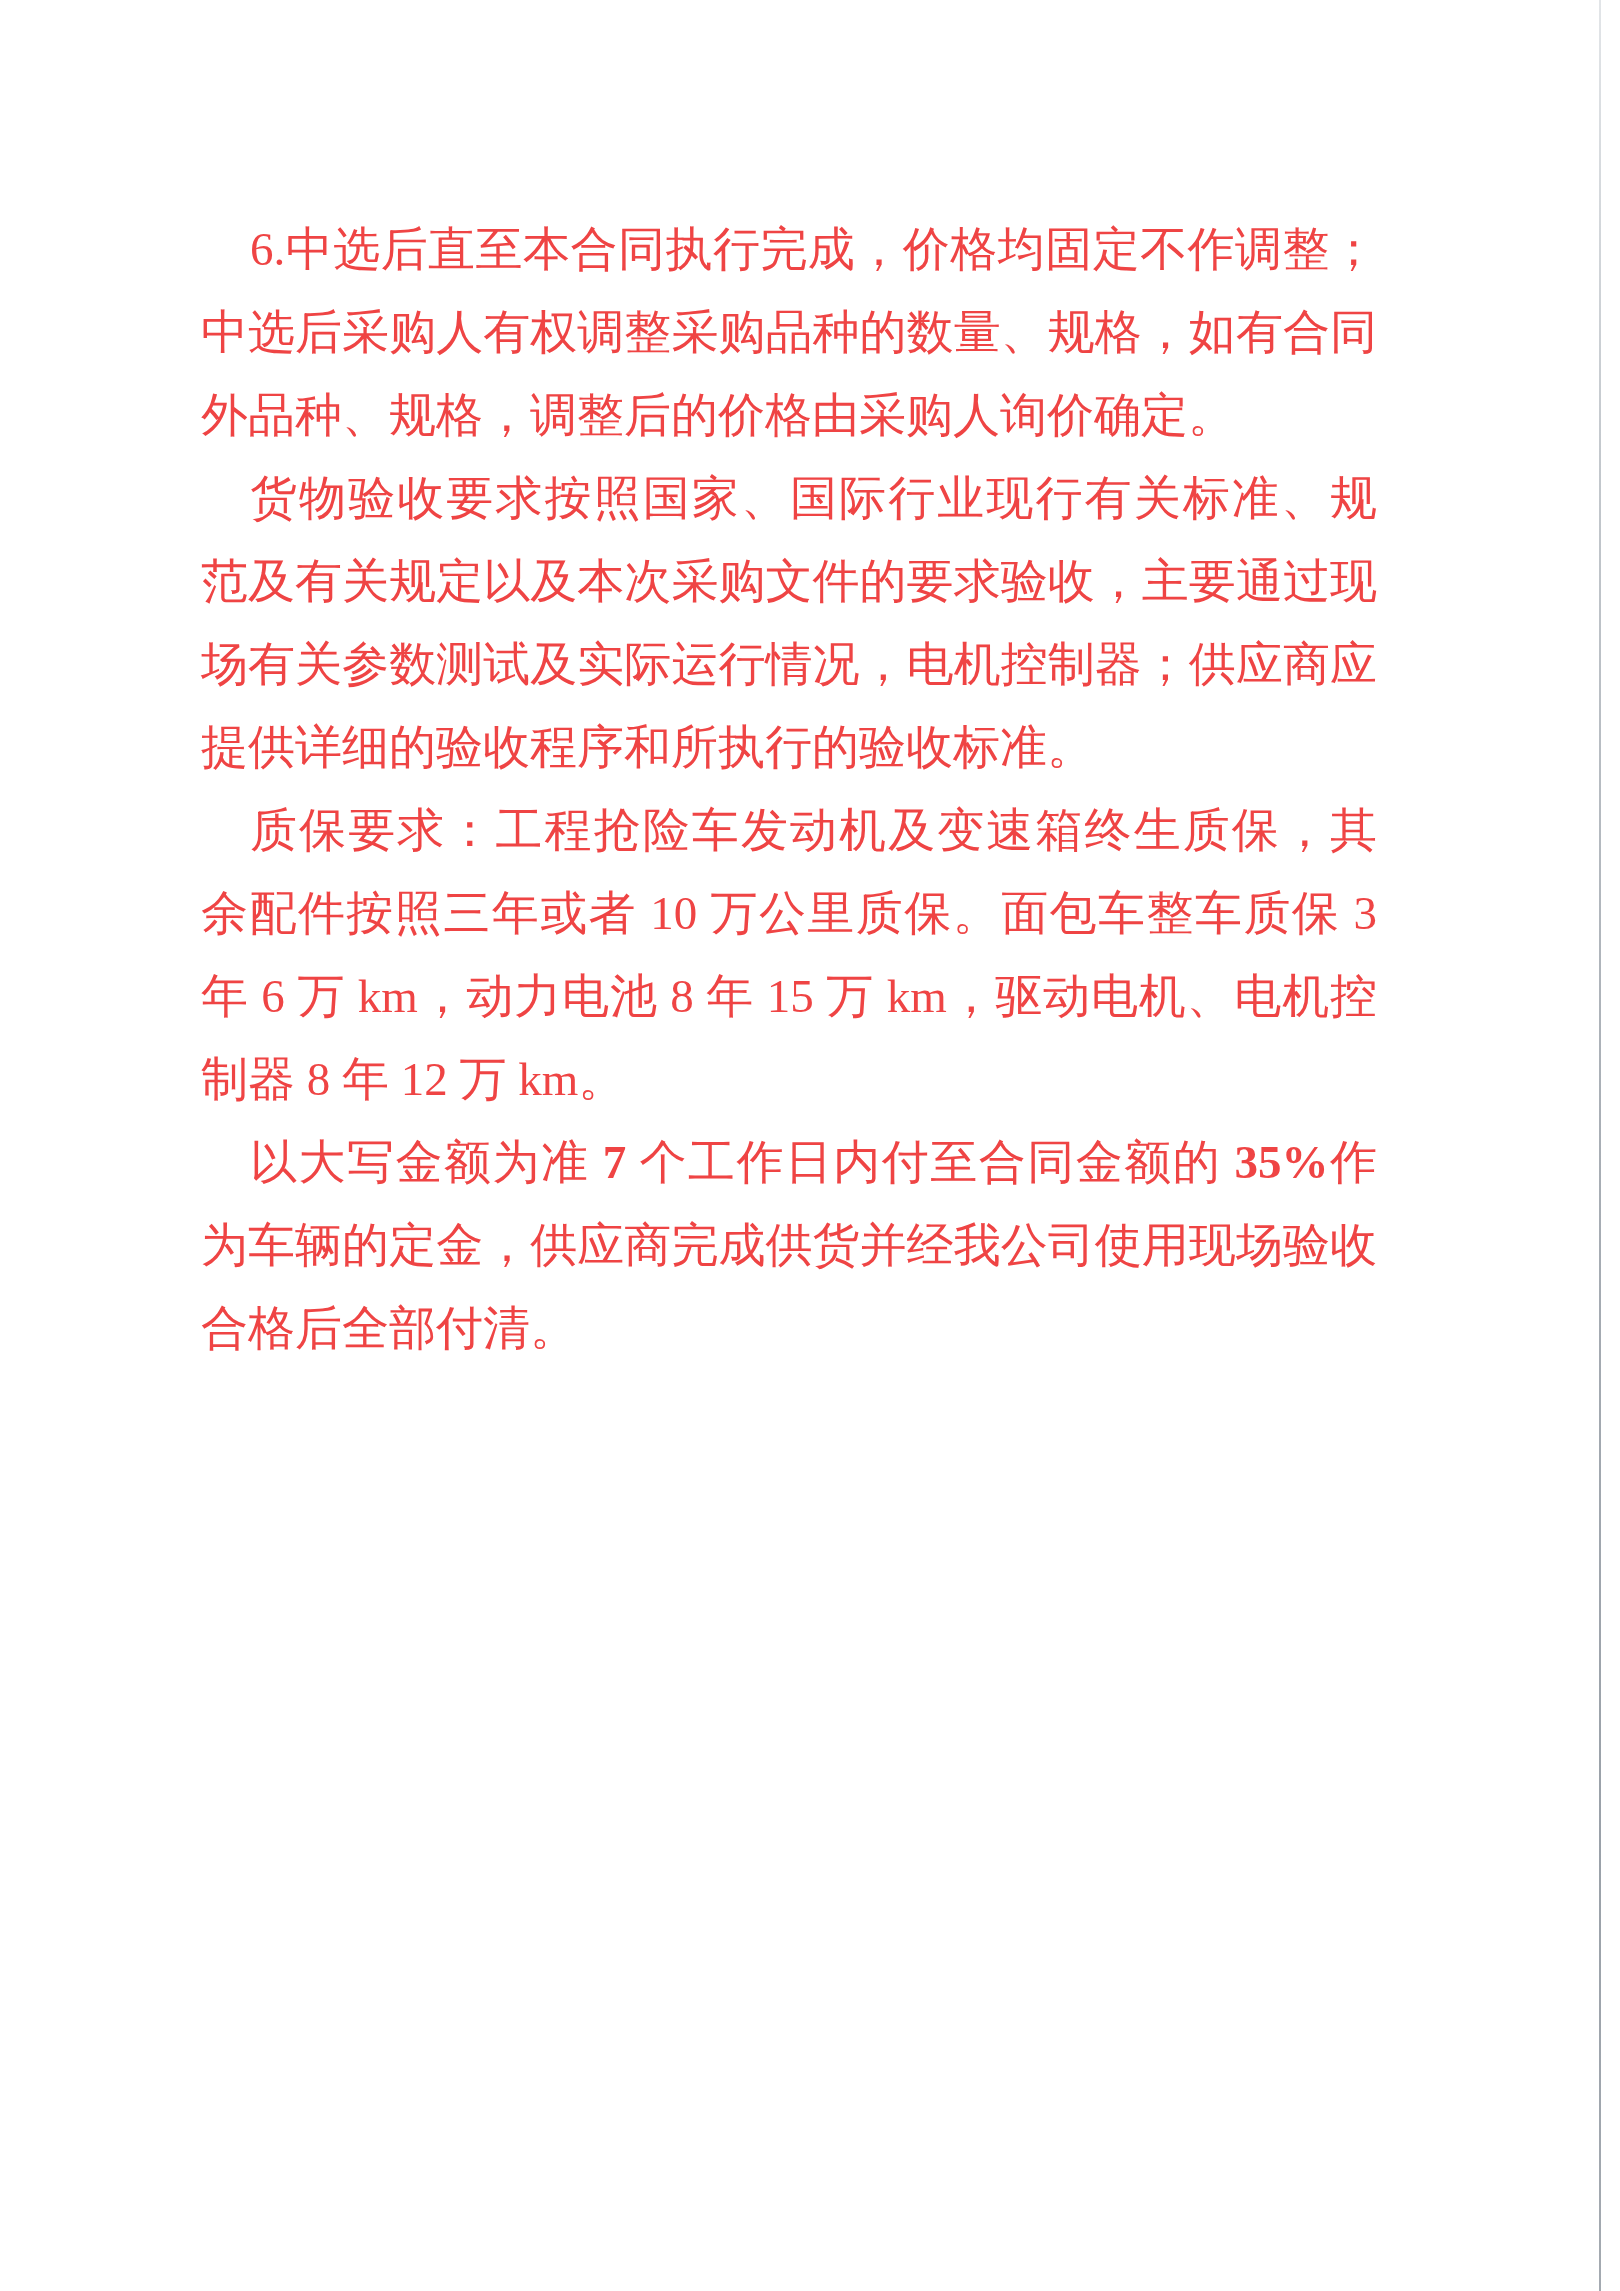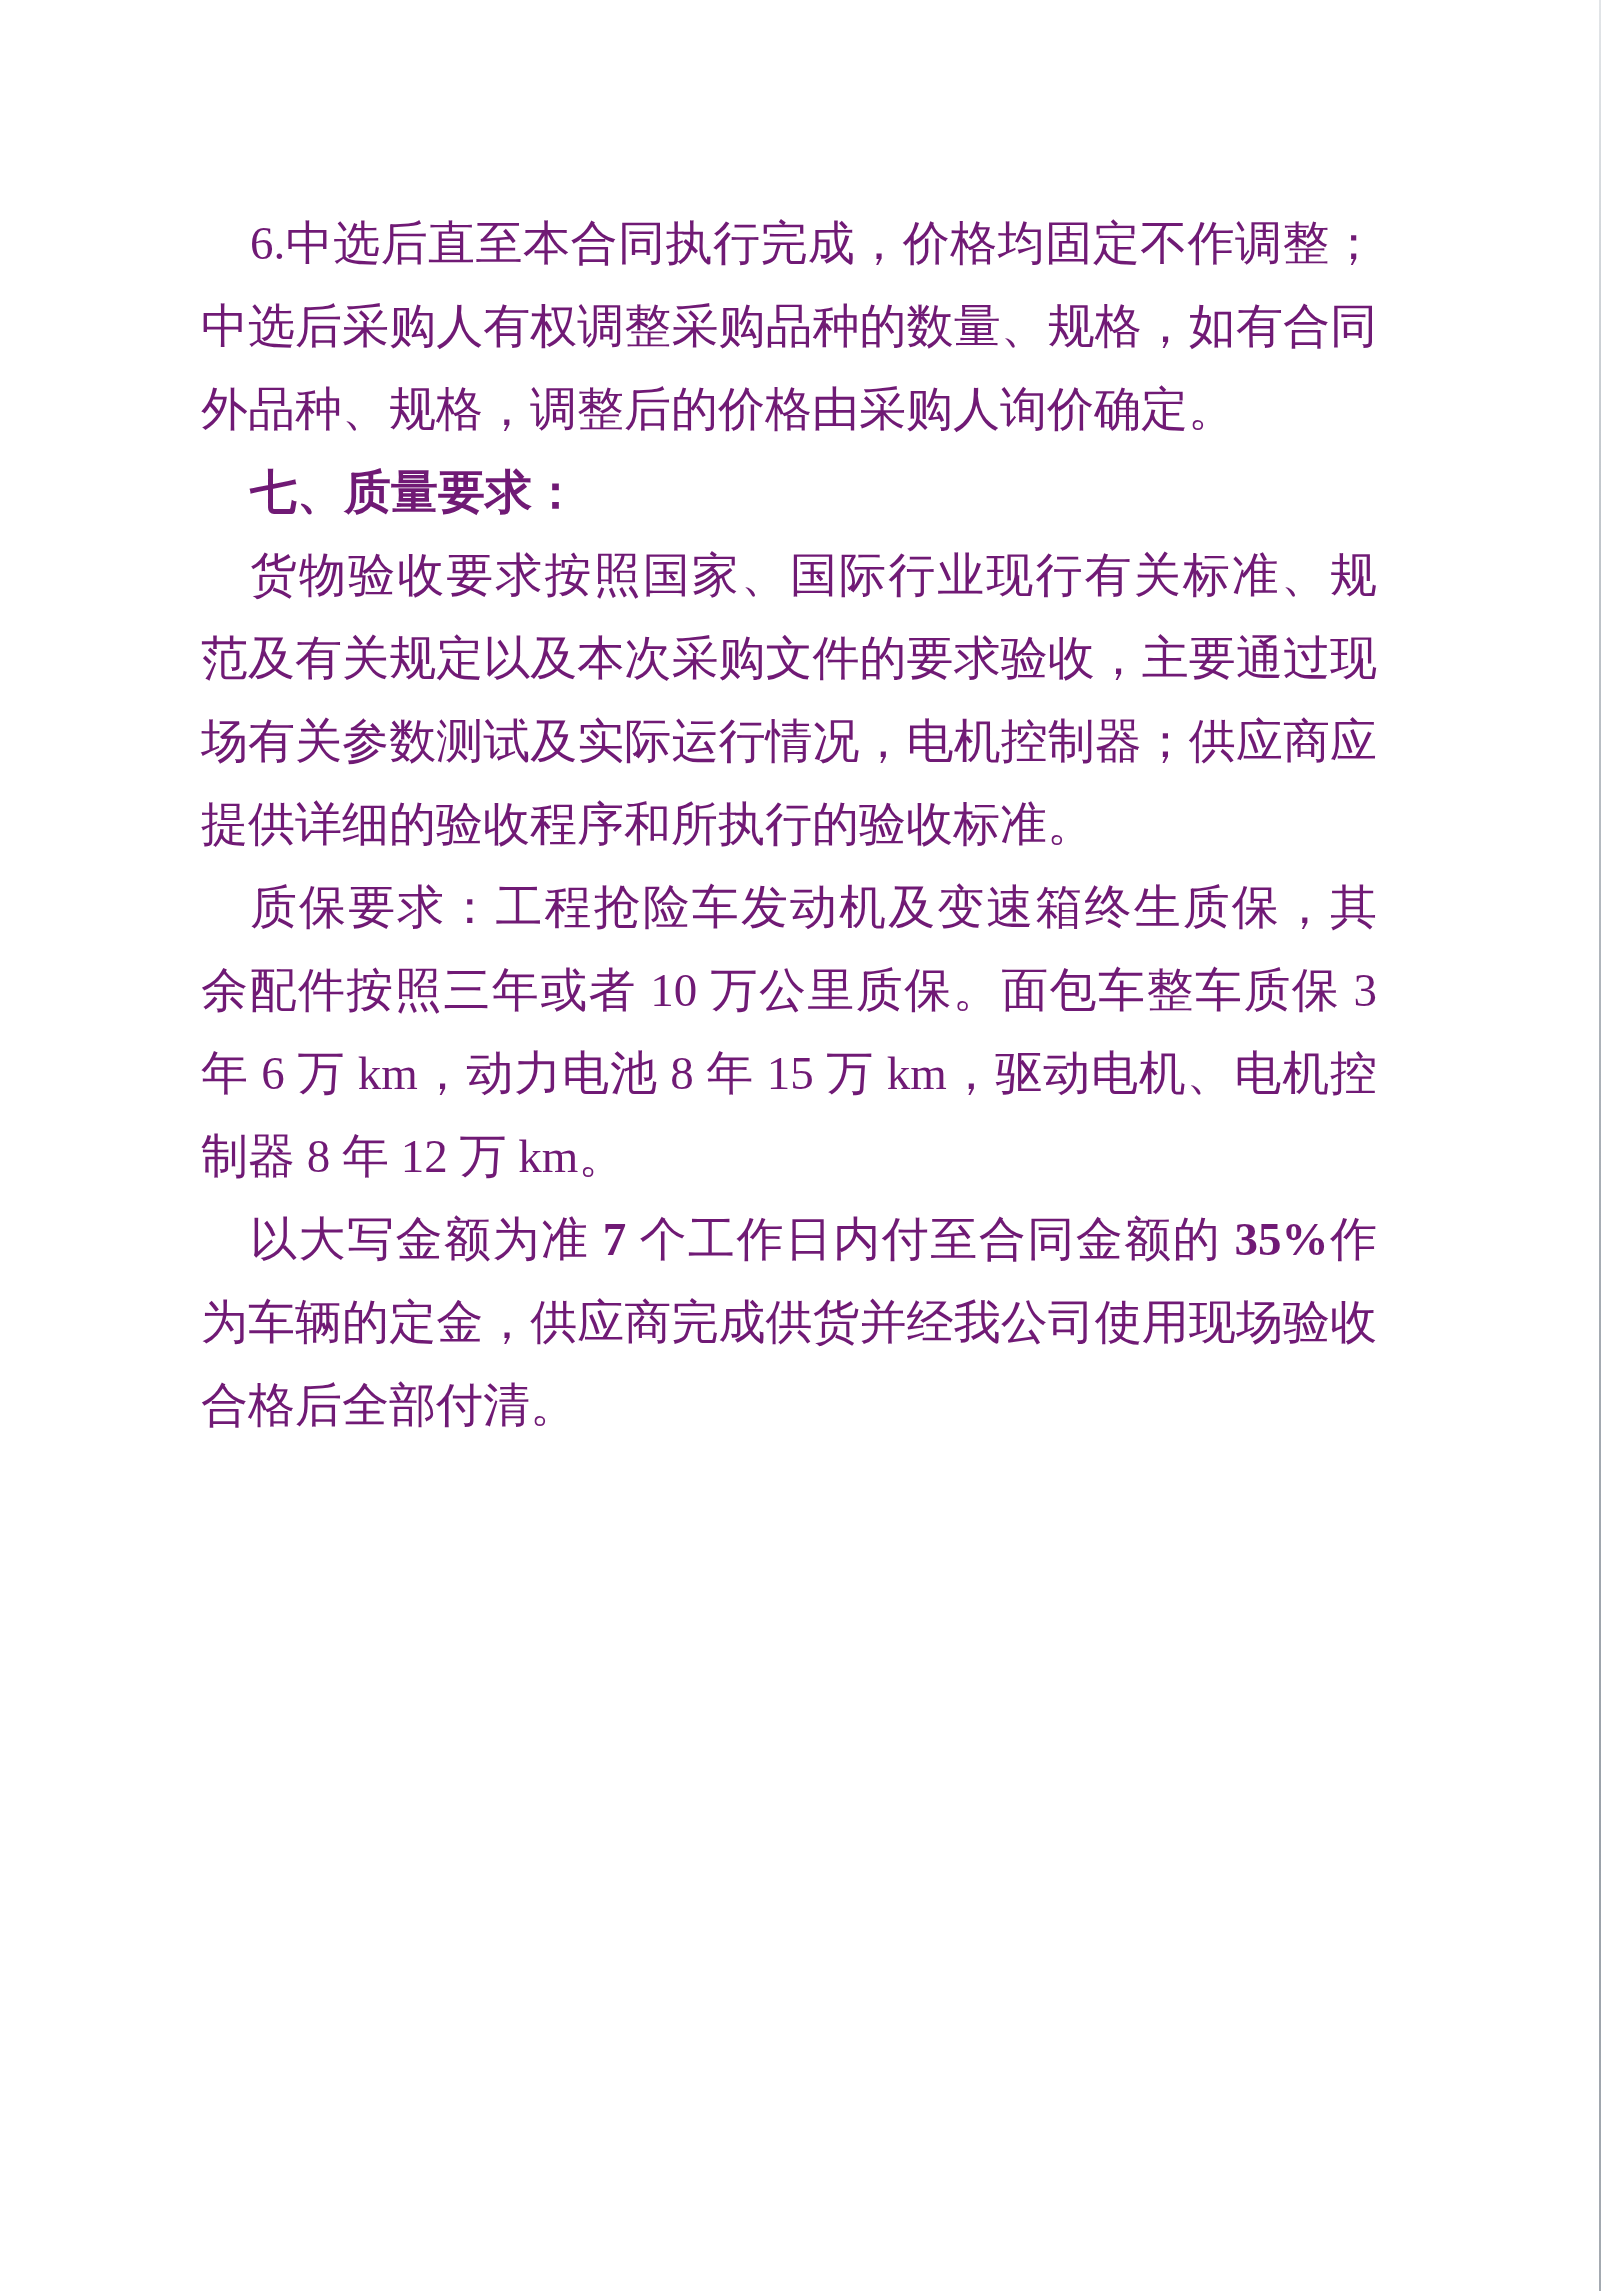--- a/index.html
+++ b/index.html
@@ -10,25 +10,25 @@
   .page {
     position: relative;
     width: 1620px;
     height: 2292px;
     background: #ffffff;
     overflow: hidden;
   }
   .doc {
     position: absolute;
     left: 201px;
-    top: 202px;
+    top: 208px;
     width: 1176px;
     font-family: "Liberation Serif", "DejaVu Serif", serif;
     font-size: 47px;
-    color: #701a75;
+    color: #ef4444;
     font-weight: 400;
   }
   .doc p.para {
     margin: 0;
     line-height: 83px;
     text-align: justify;
     text-justify: inter-ideograph;
     text-indent: 49px;
   }
   .doc h2.heading {
@@ -59,20 +59,19 @@
       #9aa1a9 80%,
       #a4aab1 100%);
   }
 </style>
 </head>
 <body>
 
 <div class="page">
   <div class="doc" id="doc-body">
       <p class="para"><span>6.中选后直至本合同执行完成，价格均固定不作调整；中选后采购人有权调整采购品种的数量、规格，如有合同外品种、规格，调整后的价格由采购人询价确定。</span></p>
-      <h2 class="heading"><span>七、质量要求：</span></h2>
       <p class="para"><span>货物验收要求按照国家、国际行业现行有关标准、规范及有关规定以及本次采购文件的要求验收，主要通过现场有关参数测试及实际运行情况，电机控制器；供应商应提供详细的验收程序和所执行的验收标准。</span></p>
       <p class="para"><span>质保要求：工程抢险车发动机及变速箱终生质保，其余配件按照三年或者 10 万公里质保。面包车整车质保 3 年 6 万 km，动力电池 8 年 15 万 km，驱动电机、电机控制器 8 年 12 万 km。</span></p>
       <p class="para"><span>以大写金额为准 </span><span class="bold">7</span><span> 个工作日内付至合同金额的 </span><span class="bold">35%</span><span>作为车辆的定金，供应商完成供货并经我公司使用现场验收合格后全部付清。</span></p>
     </div>
   <div class="scan-edge-line"></div>
 </div>
 
 
 </body></html>

